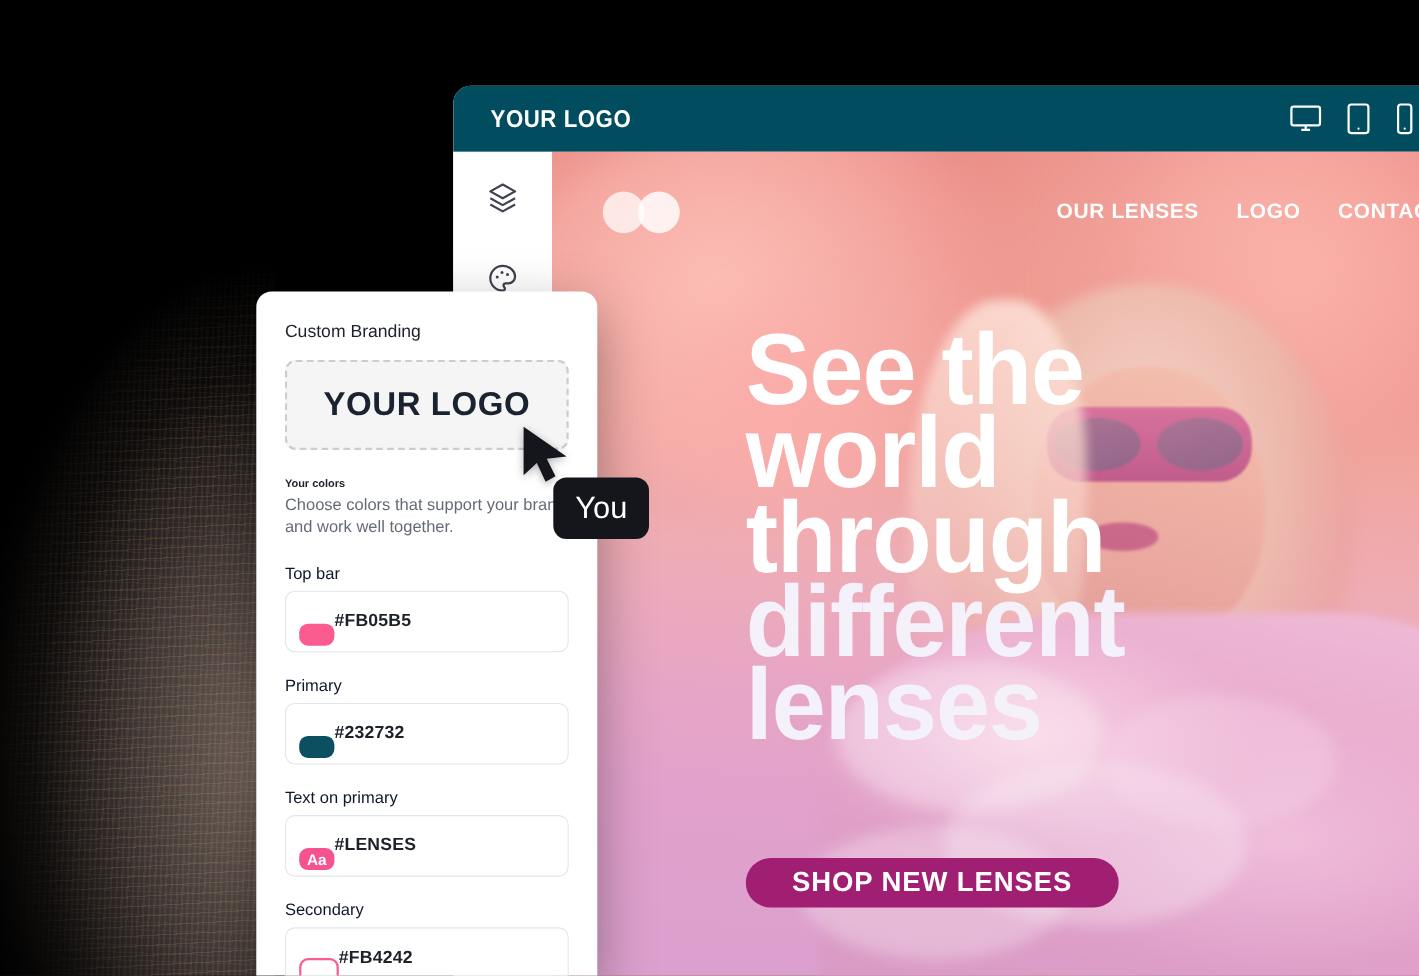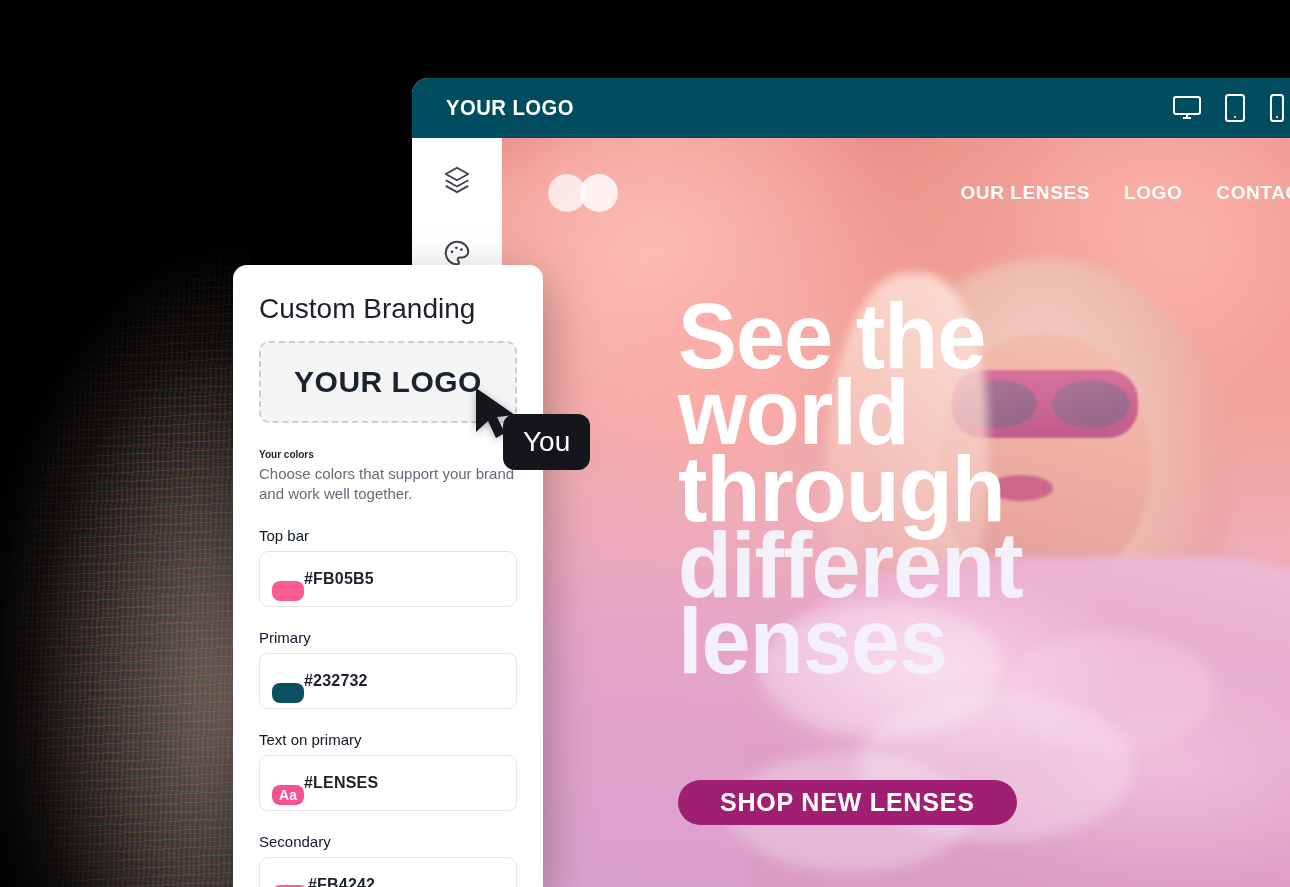--- a/index.html
+++ b/index.html
@@ -129,21 +129,21 @@
     font-family:"Liberation Sans Narrow","Liberation Sans",sans-serif;cursor:pointer;
   }
 
   
   .panel{
     position:absolute;left:233px;top:265px;width:310px;height:622px;
     background:#fff;border-radius:14px 14px 0 0;overflow:hidden;
     box-shadow:0 18px 50px rgba(0,0,0,.35);
   }
   .panel-inner{padding:20px 26px 0 26px;}
-  .panel-title{font-size:28px;color:#1d2129;margin:8px 0 16px;font-weight:400;}
+  .panel-title{font-size:16px;color:#1d2129;margin:8px 0 16px;font-weight:400;}
   .logo-drop{
     height:78px;border:2px dashed #c9cdd4;border-radius:10px;background:#f4f5f4;
     display:flex;align-items:center;justify-content:center;
   }
   .logo-drop b{font-family:"Liberation Sans Narrow","Liberation Sans",sans-serif;
     font-size:30px;letter-spacing:.5px;color:#1b2330;}
   .sec-title{margin:26px 0 4px;font-size:10px;font-weight:700;color:#1d2129;}
   .sec-desc{margin:0;font-size:15px;line-height:1.35;color:#656b76;}
   .field-label{margin:22px 0 7px;font-size:15px;color:#0f172a;}
   .swatch-row{
@@ -153,21 +153,21 @@
   .sw{width:32px;height:20px;border-radius:8px;flex:0 0 auto;
       display:flex;align-items:center;justify-content:center;
       font-size:14px;font-weight:700;color:#fff;margin-top:24px;}
   .sw.outline{background:#fff;border:2px solid #fb5b8f;color:#fb5b8f;}
   .hexval{font-size:16px;font-weight:700;color:#1d2129;letter-spacing:.2px;}
 
   
   .cursor{position:absolute;left:472px;top:386px;width:52px;height:58px;}
   .cursor svg{display:block;filter:drop-shadow(0 2px 4px rgba(0,0,0,.3));}
   .you-badge{
-    position:absolute;left:503px;top:414px;background:#14161c;color:#fff;
+    position:absolute;left:503px;top:434px;background:#14161c;color:#fff;
     border-radius:12px;padding:12px 20px;font-size:28px;font-weight:400;
   }
 </style>
 </head>
 <body>
 
 <div class="stage">
 
   <div class="shadow-noise"></div>
 

